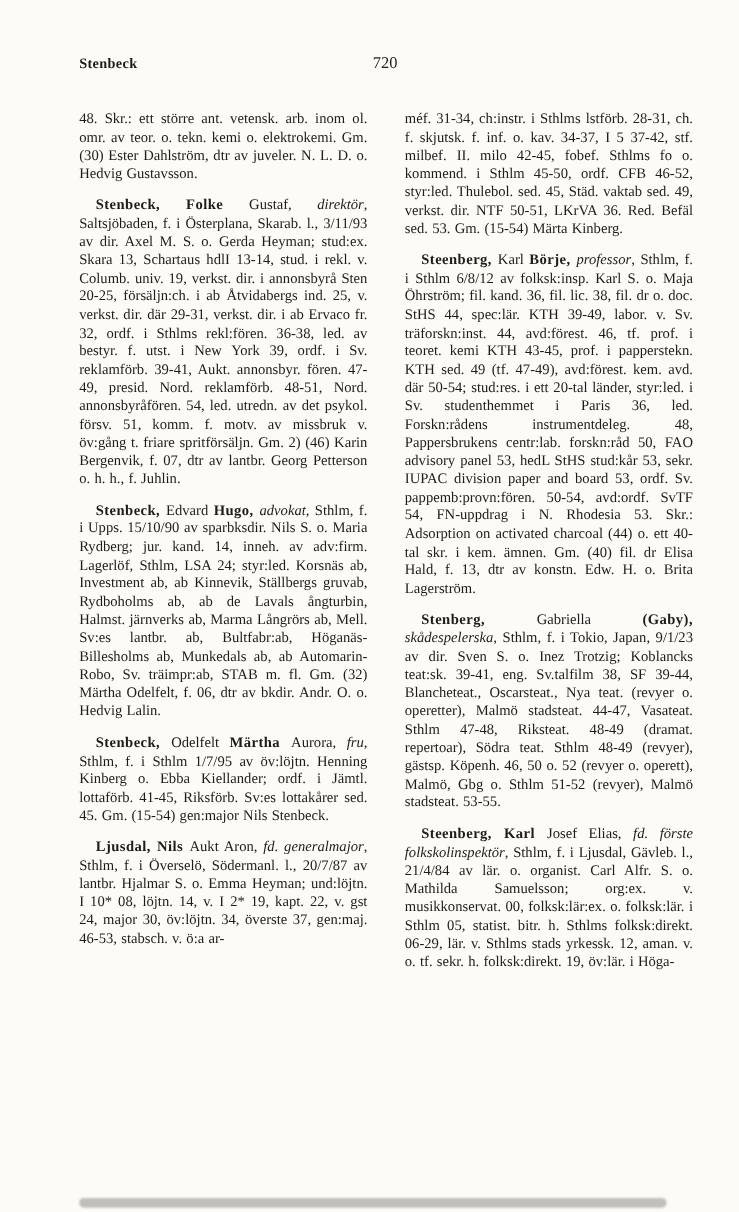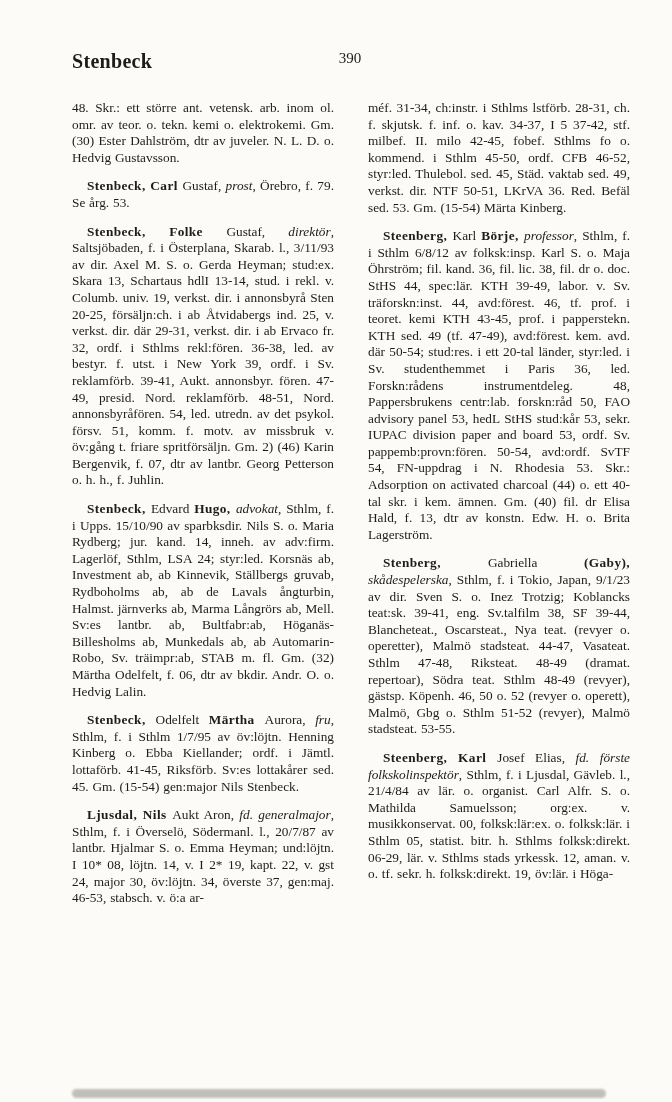--- a/index.html
+++ b/index.html
@@ -17,21 +17,21 @@
   }
   .running-head {
     position: absolute;
     top: 50px; left: 60px;
     width: 580px;
     display: flex;
     align-items: baseline;
   }
   .head-keyword {
     font-weight: bold;
-    font-size: 20px;
+    font-size: 13px;
     letter-spacing: 0.3px;
     margin-left: 12px;
   }
   .head-pageno {
     position: absolute;
     left: 0; right: 0;
     text-align: center;
     font-size: 15px;
   }
   .columns {
@@ -64,28 +64,27 @@
     opacity: 0.75;
     filter: blur(1px);
   }
 </style>
 </head>
 <body>
 
 <div class="page">
 
   <div class="running-head">
-    <div class="head-pageno">390</div>
+    <div class="head-pageno">720</div>
     <div class="head-keyword">Stenbeck</div>
   </div>
 
   <div class="columns">
     <div class="col">
         <p class="para"><span>48. Skr.: ett större ant. vetensk. arb. inom ol. omr. av teor. o. tekn. kemi o. elektrokemi. Gm. (30) Ester Dahlström, dtr av juveler. N. L. D. o. Hedvig Gustavsson.</span></p>
-        <p class="para indent"><b>Stenbeck, Carl </b><span>Gustaf, </span><i>prost</i><span>, Örebro, f. 79. Se årg. 53.</span></p>
         <p class="para indent"><b>Stenbeck, Folke </b><span>Gustaf, </span><i>direktör</i><span>, Saltsjöbaden, f. i Österplana, Skarab. l., 3/11/93 av dir. Axel M. S. o. Gerda Heyman; stud:ex. Skara 13, Schartaus hdlI 13-14, stud. i rekl. v. Columb. univ. 19, verkst. dir. i annonsbyrå Sten 20-25, försäljn:ch. i ab Åtvidabergs ind. 25, v. verkst. dir. där 29-31, verkst. dir. i ab Ervaco fr. 32, ordf. i Sthlms rekl:fören. 36-38, led. av bestyr. f. utst. i New York 39, ordf. i Sv. reklamförb. 39-41, Aukt. annonsbyr. fören. 47-49, presid. Nord. reklamförb. 48-51, Nord. annonsbyråfören. 54, led. utredn. av det psykol. försv. 51, komm. f. motv. av missbruk v. öv:gång t. friare spritförsäljn. Gm. 2) (46) Karin Bergenvik, f. 07, dtr av lantbr. Georg Petterson o. h. h., f. Juhlin.</span></p>
         <p class="para indent"><b>Stenbeck, </b><span>Edvard </span><b>Hugo, </b><i>advokat</i><span>, Sthlm, f. i Upps. 15/10/90 av sparbksdir. Nils S. o. Maria Rydberg; jur. kand. 14, inneh. av adv:firm. Lagerlöf, Sthlm, LSA 24; styr:led. Korsnäs ab, Investment ab, ab Kinnevik, Ställbergs gruvab, Rydboholms ab, ab de Lavals ångturbin, Halmst. järnverks ab, Marma Långrörs ab, Mell. Sv:es lantbr. ab, Bultfabr:ab, Höganäs-Billesholms ab, Munkedals ab, ab Automarin-Robo, Sv. träimpr:ab, STAB m. fl. Gm. (32) Märtha Odelfelt, f. 06, dtr av bkdir. Andr. O. o. Hedvig Lalin.</span></p>
         <p class="para indent"><b>Stenbeck, </b><span>Odelfelt </span><b>Märtha </b><span>Aurora, </span><i>fru</i><span>, Sthlm, f. i Sthlm 1/7/95 av öv:löjtn. Henning Kinberg o. Ebba Kiellander; ordf. i Jämtl. lottaförb. 41-45, Riksförb. Sv:es lottakårer sed. 45. Gm. (15-54) gen:major Nils Stenbeck.</span></p>
         <p class="para indent"><b>Ljusdal, Nils </b><span>Aukt Aron, </span><i>fd. generalmajor</i><span>, Sthlm, f. i Överselö, Södermanl. l., 20/7/87 av lantbr. Hjalmar S. o. Emma Heyman; und:löjtn. I 10* 08, löjtn. 14, v. I 2* 19, kapt. 22, v. gst 24, major 30, öv:löjtn. 34, överste 37, gen:maj. 46-53, stabsch. v. ö:a ar-</span></p>
       </div>
     <div class="col">
         <p class="para"><span>méf. 31-34, ch:instr. i Sthlms lstförb. 28-31, ch. f. skjutsk. f. inf. o. kav. 34-37, I 5 37-42, stf. milbef. II. milo 42-45, fobef. Sthlms fo o. kommend. i Sthlm 45-50, ordf. CFB 46-52, styr:led. Thulebol. sed. 45, Städ. vaktab sed. 49, verkst. dir. NTF 50-51, LKrVA 36. Red. Befäl sed. 53. Gm. (15-54) Märta Kinberg.</span></p>
         <p class="para indent"><b>Steenberg, </b><span>Karl </span><b>Börje, </b><i>professor</i><span>, Sthlm, f. i Sthlm 6/8/12 av folksk:insp. Karl S. o. Maja Öhrström; fil. kand. 36, fil. lic. 38, fil. dr o. doc. StHS 44, spec:lär. KTH 39-49, labor. v. Sv. träforskn:inst. 44, avd:förest. 46, tf. prof. i teoret. kemi KTH 43-45, prof. i papperstekn. KTH sed. 49 (tf. 47-49), avd:förest. kem. avd. där 50-54; stud:res. i ett 20-tal länder, styr:led. i Sv. studenthemmet i Paris 36, led. Forskn:rådens instrumentdeleg. 48, Pappersbrukens centr:lab. forskn:råd 50, FAO advisory panel 53, hedL StHS stud:kår 53, sekr. IUPAC division paper and board 53, ordf. Sv. pappemb:provn:fören. 50-54, avd:ordf. SvTF 54, FN-uppdrag i N. Rhodesia 53. Skr.: Adsorption on activated charcoal (44) o. ett 40-tal skr. i kem. ämnen. Gm. (40) fil. dr Elisa Hald, f. 13, dtr av konstn. Edw. H. o. Brita Lagerström.</span></p>
         <p class="para indent"><b>Stenberg, </b><span>Gabriella </span><b>(Gaby), </b><i>skådespelerska</i><span>, Sthlm, f. i Tokio, Japan, 9/1/23 av dir. Sven S. o. Inez Trotzig; Koblancks teat:sk. 39-41, eng. Sv.talfilm 38, SF 39-44, Blancheteat., Oscarsteat., Nya teat. (revyer o. operetter), Malmö stadsteat. 44-47, Vasateat. Sthlm 47-48, Riksteat. 48-49 (dramat. repertoar), Södra teat. Sthlm 48-49 (revyer), gästsp. Köpenh. 46, 50 o. 52 (revyer o. operett), Malmö, Gbg o. Sthlm 51-52 (revyer), Malmö stadsteat. 53-55.</span></p>
         <p class="para indent"><b>Steenberg, Karl </b><span>Josef Elias, </span><i>fd. förste folkskolinspektör</i><span>, Sthlm, f. i Ljusdal, Gävleb. l., 21/4/84 av lär. o. organist. Carl Alfr. S. o. Mathilda Samuelsson; org:ex. v. musikkonservat. 00, folksk:lär:ex. o. folksk:lär. i Sthlm 05, statist. bitr. h. Sthlms folksk:direkt. 06-29, lär. v. Sthlms stads yrkessk. 12, aman. v. o. tf. sekr. h. folksk:direkt. 19, öv:lär. i Höga-</span></p>

